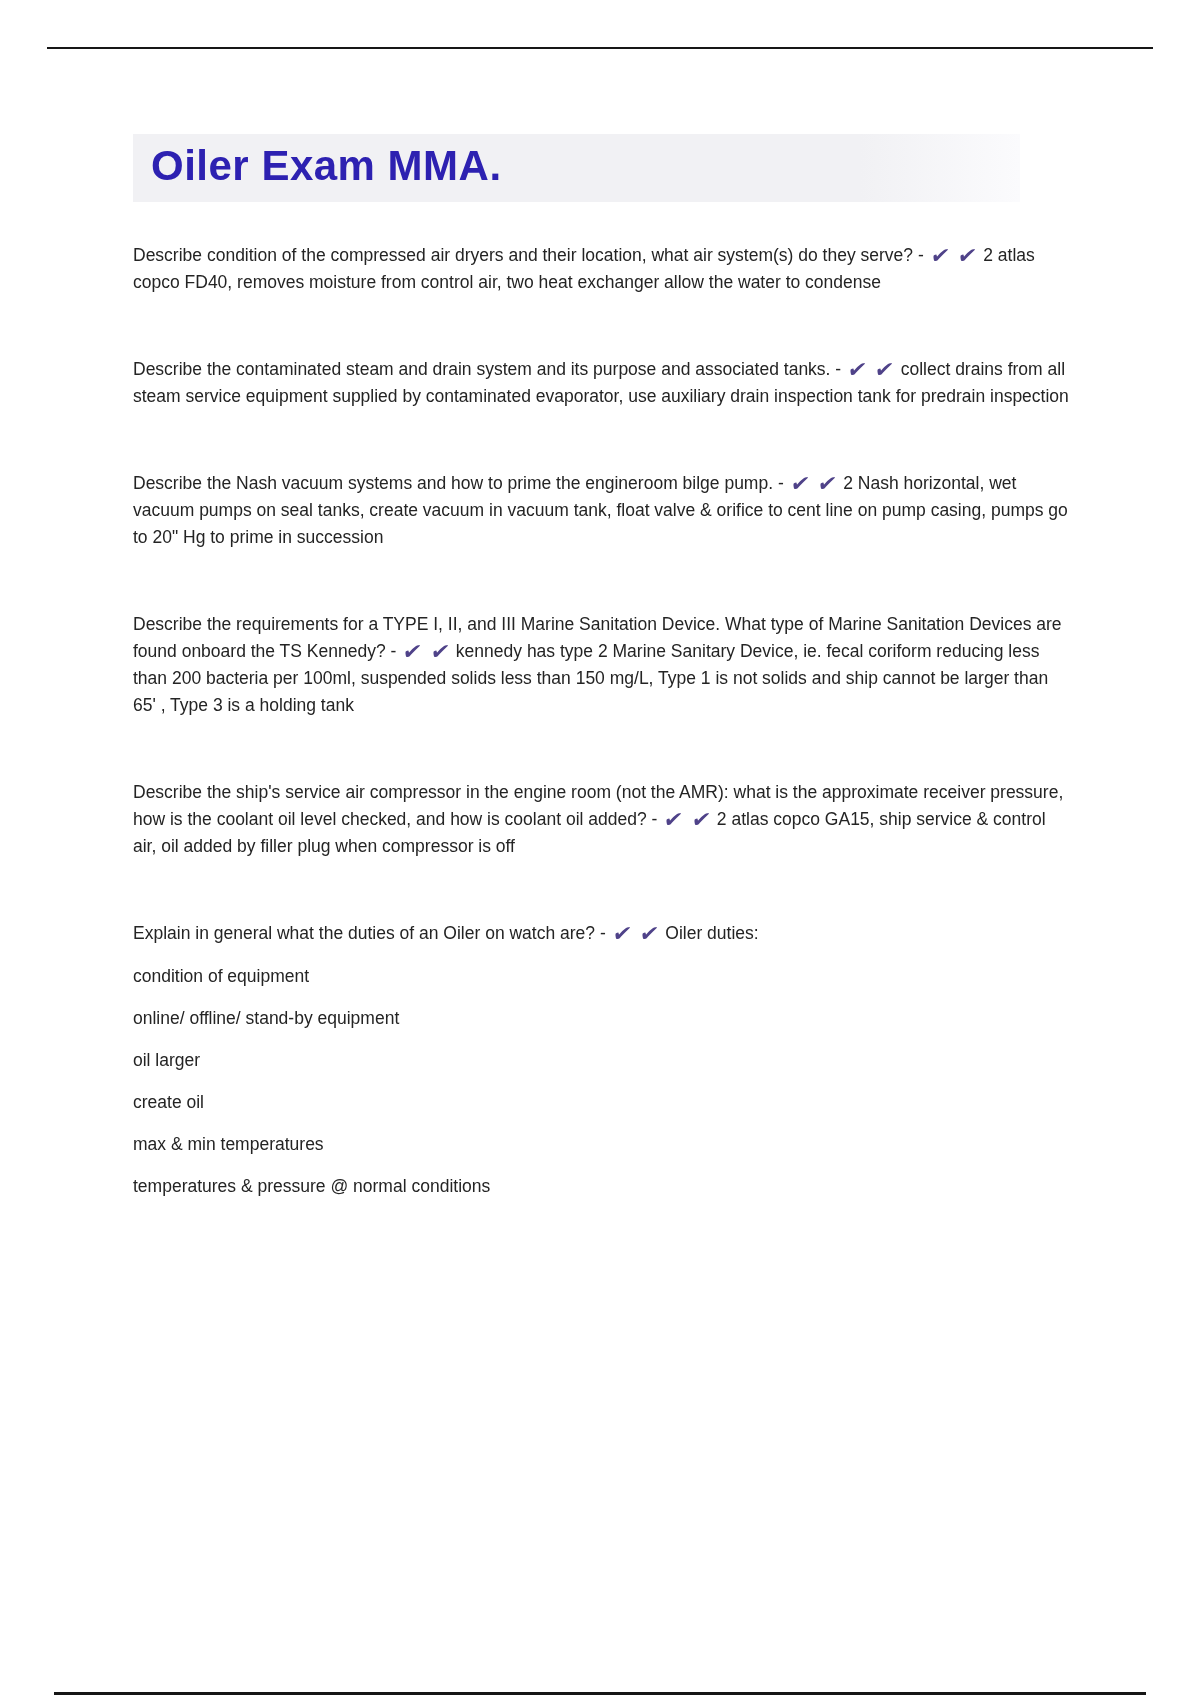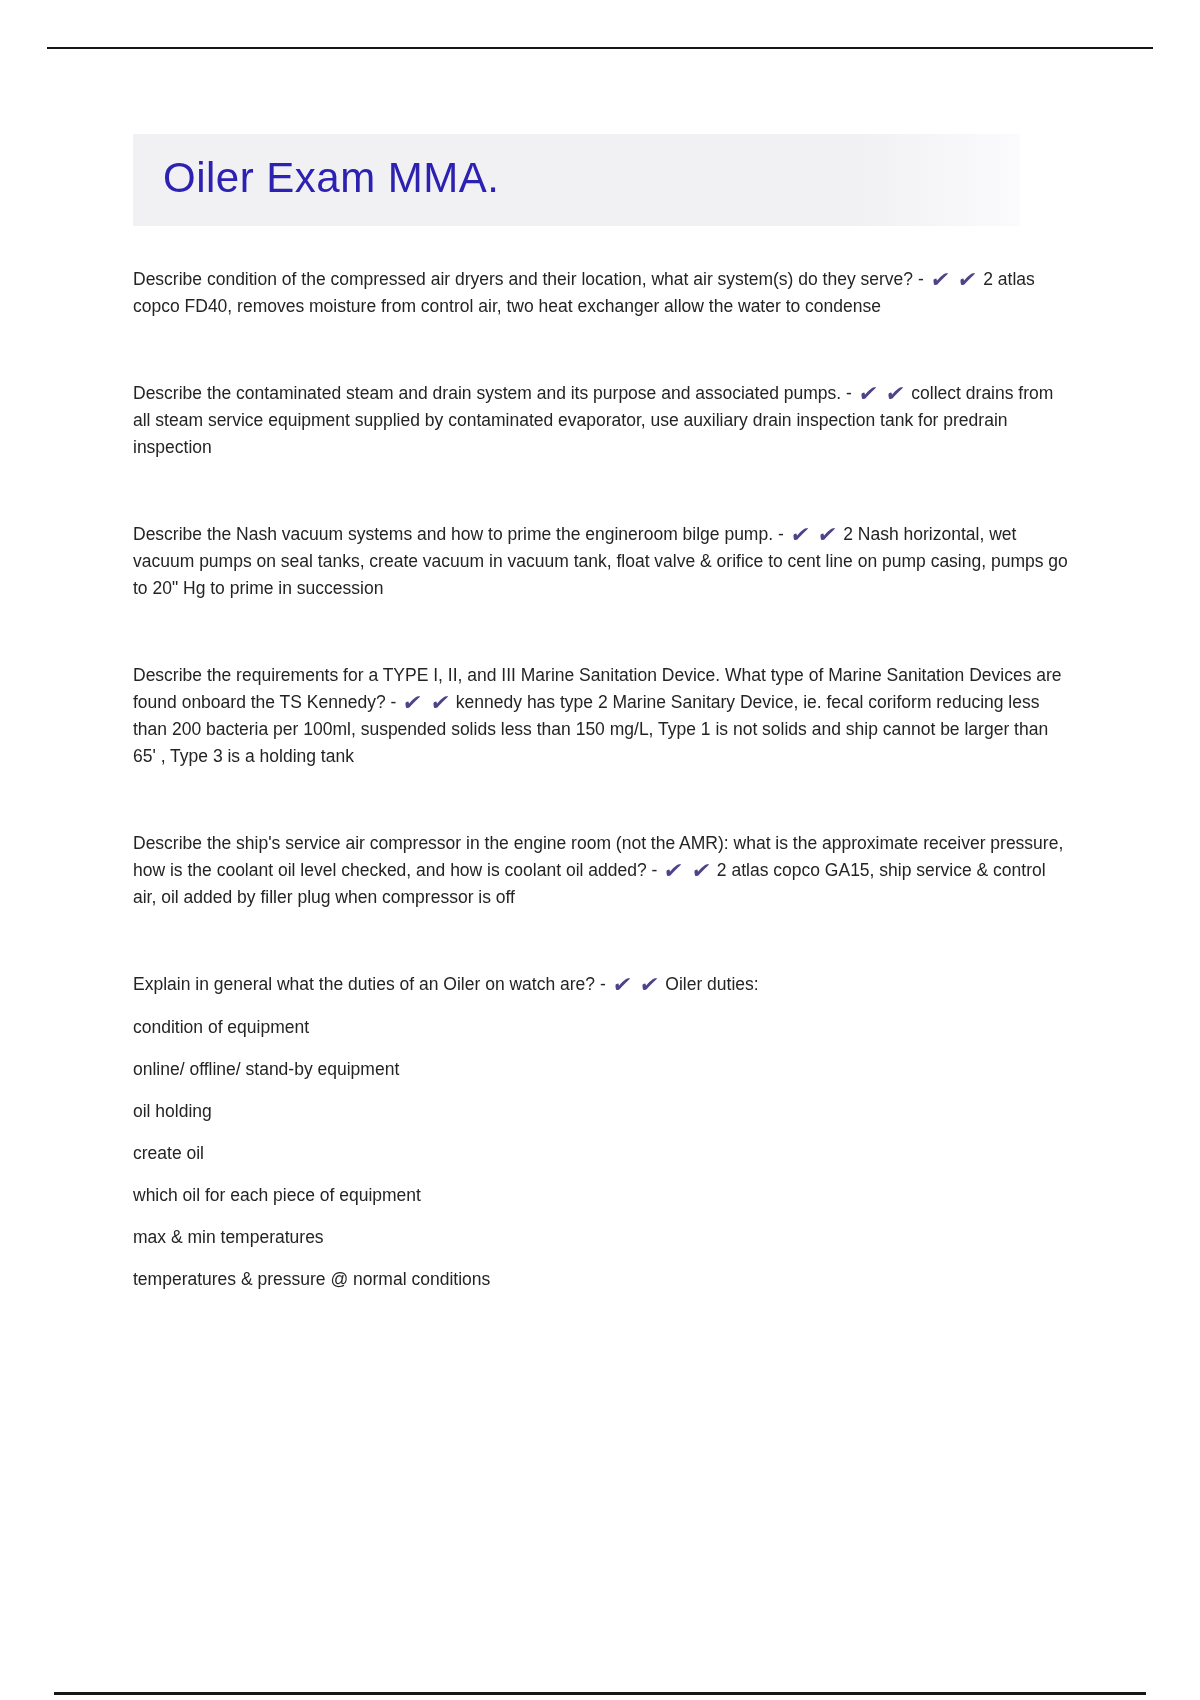--- a/index.html
+++ b/index.html
@@ -38,24 +38,24 @@
     top: 134px;
     width: 940px;
   }
   .title-band {
     width: 861px;
     padding: 5px 12px 9px 14px;
     background: linear-gradient(to right, #f1f1f4 0%, #f1f1f4 82%, #fbfbfd 100%);
     margin-bottom: 40px;
   }
   .title-band h1 {
-    margin: 16px;
+    margin: 4px;
     font-size: 42px;
     line-height: 46px;
-    font-weight: normal;
+    font-weight: bold;
     letter-spacing: 0.5px;
     color: #2d21b1;
   }
   .qa-block {
     margin: 0 0 60px 0;
     font-size: 17.5px;
     line-height: 27px;
     color: #242424;
   }
   .qa-block.duties-head {
@@ -92,21 +92,21 @@
     </div>
 
     <p class="qa-block">
       <span>Describe condition of the compressed air dryers and their location, what air system(s) do they serve? -</span>
       <span class="check">✔</span>
       <span class="check">✔</span>
       <span>2 atlas copco FD40, removes moisture from control air, two heat exchanger allow the water to condense</span>
     </p>
 
     <p class="qa-block">
-      <span>Describe the contaminated steam and drain system and its purpose and associated pumps. -</span>
+      <span>Describe the contaminated steam and drain system and its purpose and associated tanks. -</span>
       <span class="check">✔</span>
       <span class="check">✔</span>
       <span>collect drains from all steam service equipment supplied by contaminated evaporator, use auxiliary drain inspection tank for predrain inspection</span>
     </p>
 
     <p class="qa-block">
       <span>Describe the Nash vacuum systems and how to prime the engineroom bilge pump. -</span>
       <span class="check">✔</span>
       <span class="check">✔</span>
       <span>2 Nash horizontal, wet vacuum pumps on seal tanks, create vacuum in vacuum tank, float valve &amp; orifice to cent line on pump casing, pumps go to 20" Hg to prime in succession</span>
@@ -128,23 +128,22 @@
 
     <p class="qa-block duties-head">
       <span>Explain in general what the duties of an Oiler on watch are? -</span>
       <span class="check">✔</span>
       <span class="check">✔</span>
       <span>Oiler duties:</span>
     </p>
 
     <p class="duty">condition of equipment</p>
     <p class="duty">online/ offline/ stand-by equipment</p>
-    <p class="duty">oil holding</p>
+    <p class="duty">oil larger</p>
     <p class="duty">create oil</p>
-    <p class="duty">which oil for each piece of equipment</p>
     <p class="duty">max &amp; min temperatures</p>
     <p class="duty">temperatures &amp; pressure @ normal conditions</p>
 
   </div>
 
   <div class="rule rule-bottom"></div>
 
 </div>
 
 </body></html>

